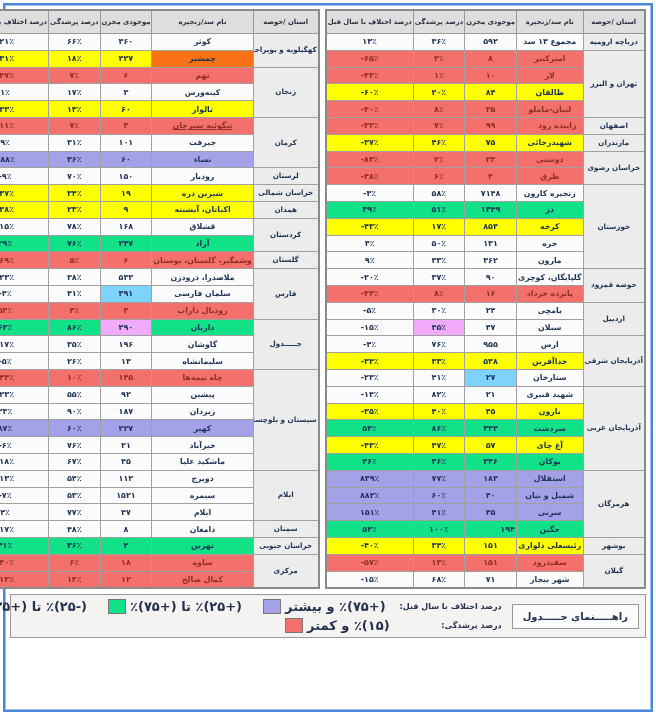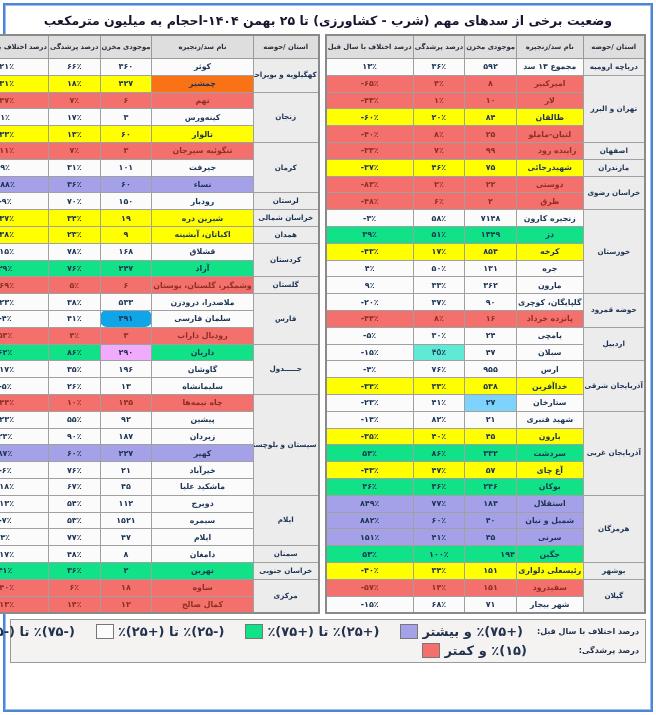--- a/index.html
+++ b/index.html
@@ -57,21 +57,20 @@
   .legend-rows{display:flex;flex-direction:column;justify-content:space-between;flex:1;gap:4px;}
   .lg-row{display:flex;direction:rtl;align-items:center;gap:14px;}
   .lg-section-label{font-size:8px;font-weight:bold;color:#22314e;white-space:nowrap;min-width:98px;}
   .lg-item{display:inline-flex;align-items:center;gap:4px;font-size:13px;font-weight:bold;color:#22314e;white-space:nowrap;padding-left:7px;}
   .swatch{width:16px;height:13px;border:1px solid #777;display:inline-block;}
 </style>
 </head>
 <body>
 
 <div class="frame">
-  <div class="title">وضعیت برخی از سدهای مهم (شرب - کشاورزی) تا ۲۵ بهمن ۱۴۰۴-احجام به میلیون مترمکعب</div>
 
   <div class="tables">
     <table class="damtable">
       <thead>
           <tr>
             <th>استان /حوضه</th>
             <th>نام سد/زنجیره</th>
             <th>موجودی مخزن</th>
             <th>درصد پرشدگی</th>
             <th>درصد اختلاف با سال قبل</th>
@@ -184,21 +183,21 @@
           <tr>
             <td rowspan="2" class="region">اردبیل</td>
             <td class="name data" style="background: rgb(251, 251, 251);">یامچی</td>
             <td class="num data" style="background: rgb(251, 251, 251);">۲۴</td>
             <td class="num data" style="background: rgb(251, 251, 251);">۳۰٪</td>
             <td class="num data" style="background: rgb(251, 251, 251);">-۵٪</td>
           </tr>
           <tr>
             <td class="name data" style="background: rgb(251, 251, 251);">سبلان</td>
             <td class="num data" style="background: rgb(251, 251, 251);">۴۷</td>
-            <td class="num data" style="background: #5eead4; font-family: Liberation Mono, monospace;">۴۵٪</td>
+            <td class="num data" style="background: #f0abfc;">۴۵٪</td>
             <td class="num data" style="background: rgb(251, 251, 251);">-۱۵٪</td>
           </tr>
           <tr>
             <td rowspan="3" class="region">آذربایجان شرقی</td>
             <td class="name data" style="background: rgb(251, 251, 251);">ارس</td>
             <td class="num data" style="background: rgb(251, 251, 251);">۹۵۵</td>
             <td class="num data" style="background: rgb(251, 251, 251);">۷۶٪</td>
             <td class="num data" style="background: rgb(251, 251, 251);">-۴٪</td>
           </tr>
           <tr>
@@ -329,21 +328,21 @@
             <td class="num data" style="background: rgb(251, 251, 251);">۱٪</td>
           </tr>
           <tr>
             <td class="name data" style="background: rgb(255, 255, 0);">تالوار</td>
             <td class="num data" style="background: rgb(255, 255, 0);">۶۰</td>
             <td class="num data" style="background: rgb(255, 255, 0);">۱۳٪</td>
             <td class="num data" style="background: rgb(255, 255, 0);">-۳۳٪</td>
           </tr>
           <tr class="redrow">
             <td rowspan="3" class="region">کرمان</td>
-            <td class="name data" style="background: rgb(244, 112, 108);">تنگوئیه سیرجان</td>
+            <td class="name data" style="background: rgb(244, 112, 108); text-decoration: underline;">تنگوئیه سیرجان</td>
             <td class="num data" style="background: rgb(244, 112, 108);">۳</td>
             <td class="num data" style="background: rgb(244, 112, 108);">۷٪</td>
             <td class="num data" style="background: rgb(244, 112, 108);">-۱۱٪</td>
           </tr>
           <tr>
             <td class="name data" style="background: rgb(251, 251, 251);">جیرفت</td>
             <td class="num data" style="background: rgb(251, 251, 251);">۱۰۱</td>
             <td class="num data" style="background: rgb(251, 251, 251);">۳۱٪</td>
             <td class="num data" style="background: rgb(251, 251, 251);">۹٪</td>
           </tr>
@@ -396,21 +395,21 @@
           </tr>
           <tr>
             <td rowspan="3" class="region">فارس</td>
             <td class="name data" style="background: rgb(251, 251, 251);">ملاصدرا، درودزن</td>
             <td class="num data" style="background: rgb(251, 251, 251);">۵۳۳</td>
             <td class="num data" style="background: rgb(251, 251, 251);">۳۸٪</td>
             <td class="num data" style="background: rgb(251, 251, 251);">-۲۳٪</td>
           </tr>
           <tr>
             <td class="name data" style="background: rgb(251, 251, 251);">سلمان فارسی</td>
-            <td class="num data" style="background: #0ea5e9; border-radius: 7px;">۳۹۱</td>
+            <td class="num data" style="background: #7dd3fc;">۳۹۱</td>
             <td class="num data" style="background: rgb(251, 251, 251);">۴۱٪</td>
             <td class="num data" style="background: rgb(251, 251, 251);">-۴٪</td>
           </tr>
           <tr class="redrow">
             <td class="name data" style="background: rgb(244, 112, 108);">رودبال داراب</td>
             <td class="num data" style="background: rgb(244, 112, 108);">۳</td>
             <td class="num data" style="background: rgb(244, 112, 108);">۴٪</td>
             <td class="num data" style="background: rgb(244, 112, 108);">۵۳٪</td>
           </tr>
           <tr>
@@ -513,20 +512,21 @@
             <td class="name data" style="background: rgb(244, 112, 108);">کمال صالح</td>
             <td class="num data" style="background: rgb(244, 112, 108);">۱۲</td>
             <td class="num data" style="background: rgb(244, 112, 108);">۱۴٪</td>
             <td class="num data" style="background: rgb(244, 112, 108);">-۱۳٪</td>
           </tr>
         </tbody>
     </table>
   </div>
 
   <div class="legend">
+    <div class="legend-title">راهـــــنمای جـــــدول</div>
     <div class="legend-rows">
       <div class="lg-row" id="lg1">
         <span class="lg-section-label">درصد اختلاف با سال قبل:</span>
       <span class="lg-item">
             <span>(+۷۵)٪ و بیشتر</span>
             <span class="swatch" style="background: rgb(165, 161, 232);"></span>
           </span>
           <span class="lg-item">
             <span>(+۲۵)٪ تا (+۷۵)٪</span>
             <span class="swatch" style="background: rgb(18, 226, 135);"></span>

